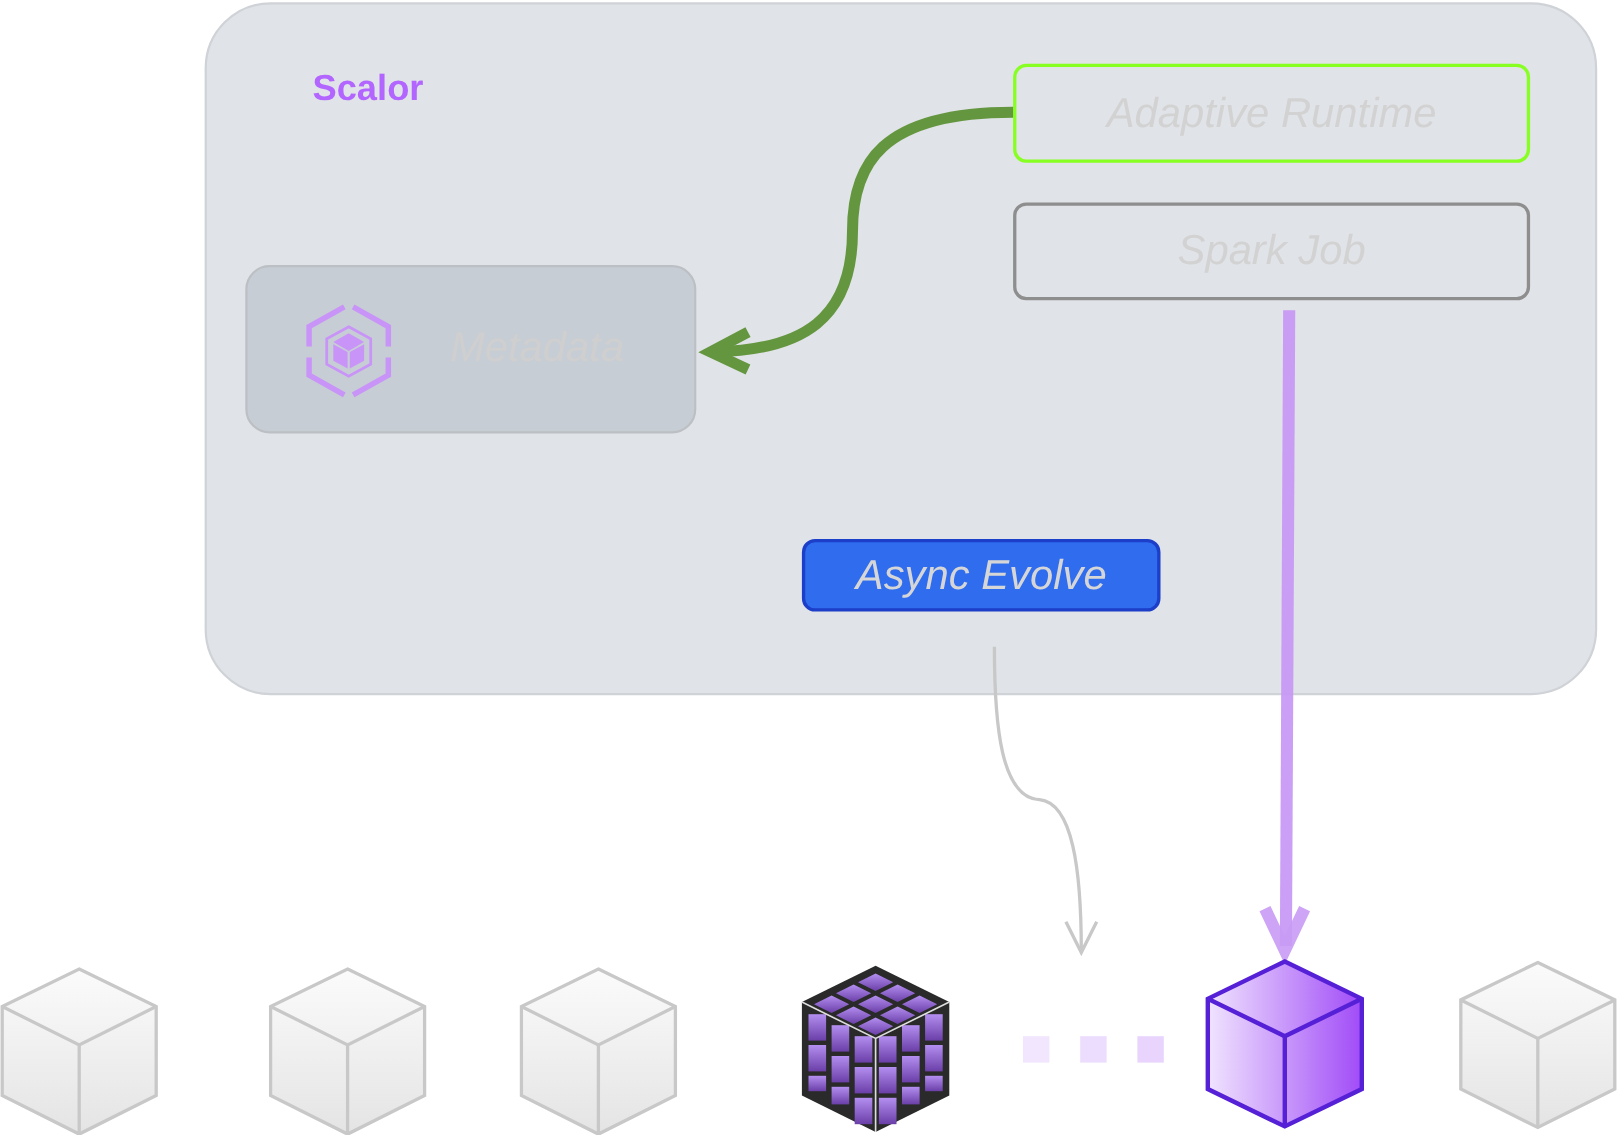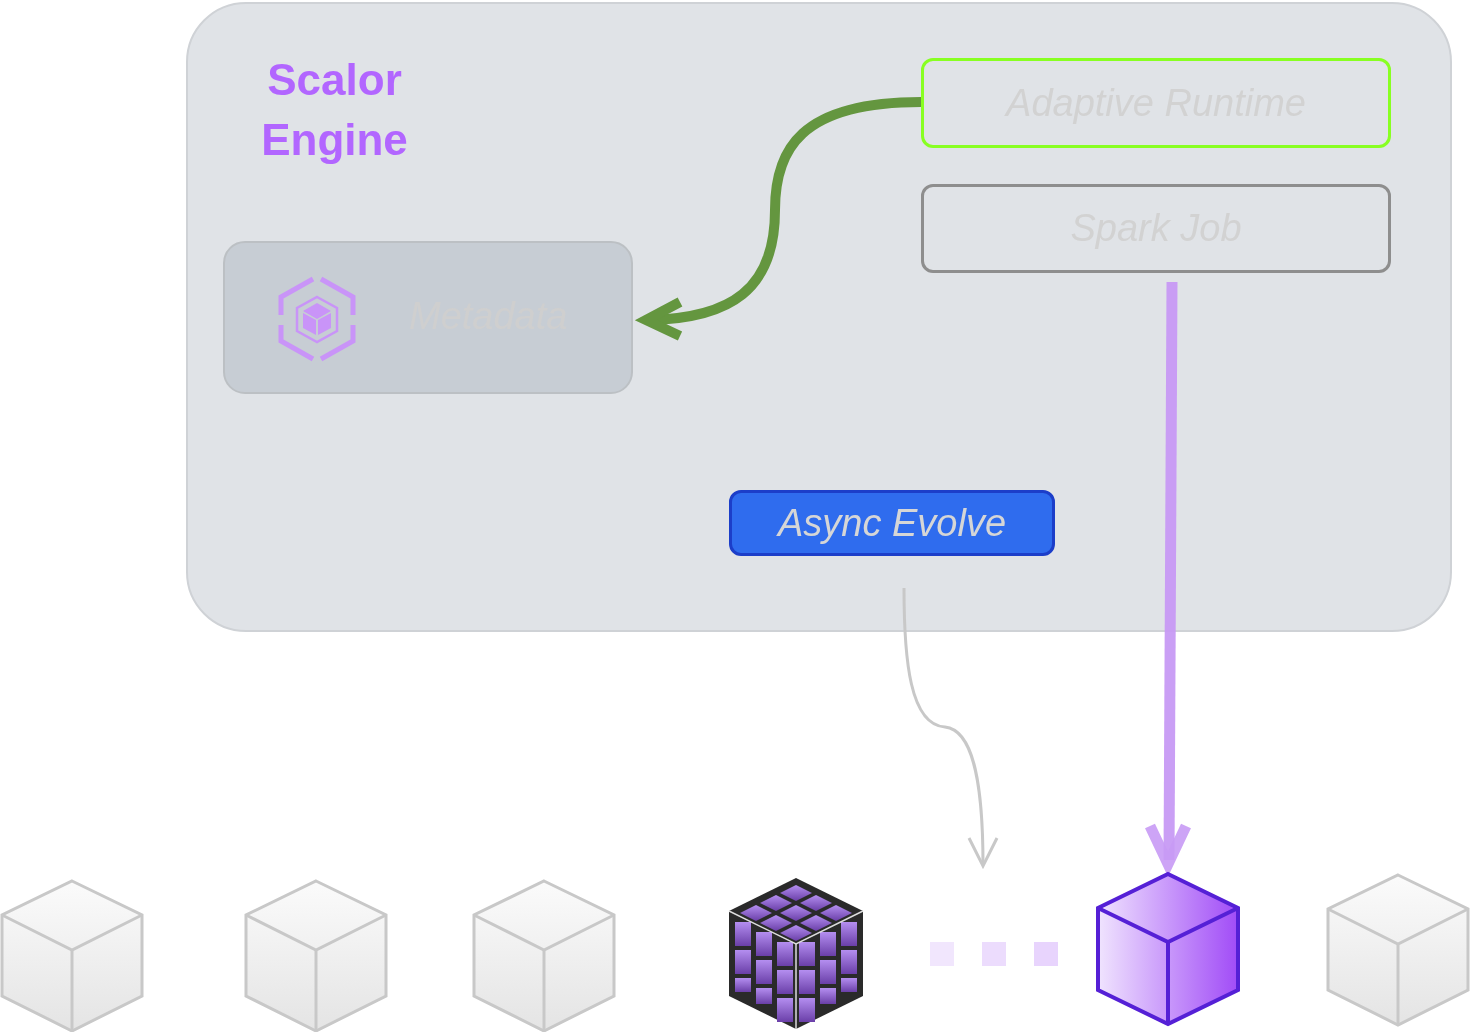--- a/index.html
+++ b/index.html
@@ -1,21 +1,21 @@
 <!DOCTYPE html>
 <html><head>
 <meta charset="utf-8">
 <style>
   html, body { margin: 0; padding: 0; background: #ffffff; }
   body { width: 1472px; height: 1032px; position: relative; overflow: hidden;
          font-family: "Liberation Sans", sans-serif; }
   .engine { position: absolute; left: 186px; top: 2px; width: 1266px; height: 630px;
             background: #e0e3e7; border: 2px solid #cfd2d6; border-radius: 60px; box-sizing: border-box; }
   .engine-title { position: absolute; left: 232px; top: 50px; width: 205px; text-align: center;
-                  color: #b266ff; font-weight: bold; font-size: 44px; line-height: 60px; }
+                  color: #b266ff; font-weight: bold; font-size: 33px; line-height: 60px; }
   .node { position: absolute; box-sizing: border-box; border-radius: 12px; display: flex;
           align-items: center; justify-content: center; font-style: italic; font-size: 38px; }
   .adaptive { left: 921px; top: 58px; width: 470px; height: 90px; border: 3px solid #88ff22;
               color: #d2d2d2; }
   .spark { left: 921px; top: 184px; width: 470px; height: 89px; border: 3px solid #8e8e8e;
            color: #d2d2d2; }
   .metadata { left: 223px; top: 241px; width: 410px; height: 153px; background: #c7cdd4;
               border: 2px solid #bcc0c4; border-radius: 22px; justify-content: flex-start; }
   .metadata-label { position: absolute; left: 184px; top: 52px; color: #cfcfcf; font-size: 38px; font-style: italic; }
   .metadata-icon { position: absolute; left: 52px; top: 30px; width: 80px; height: 92px; }
@@ -24,21 +24,20 @@
   svg.overlay { position: absolute; left: 0; top: 0; width: 1472px; height: 1032px; pointer-events: none; }
   .cube { position: absolute; width: 146px; height: 160px; }
   .dot { position: absolute; width: 24px; height: 24px; top: 942px; }
 </style>
 </head>
 <body>
 
 <div class="engine"></div>
 <div class="engine-title">
   <div>Scalor</div>
-  <div>Engine</div>
 </div>
 
 <div class="node adaptive">
   <span>Adaptive Runtime</span>
 </div>
 <div class="node spark">
   <span>Spark Job</span>
 </div>
 <div class="node metadata">
   <svg class="metadata-icon" viewBox="0 0 80 92">

